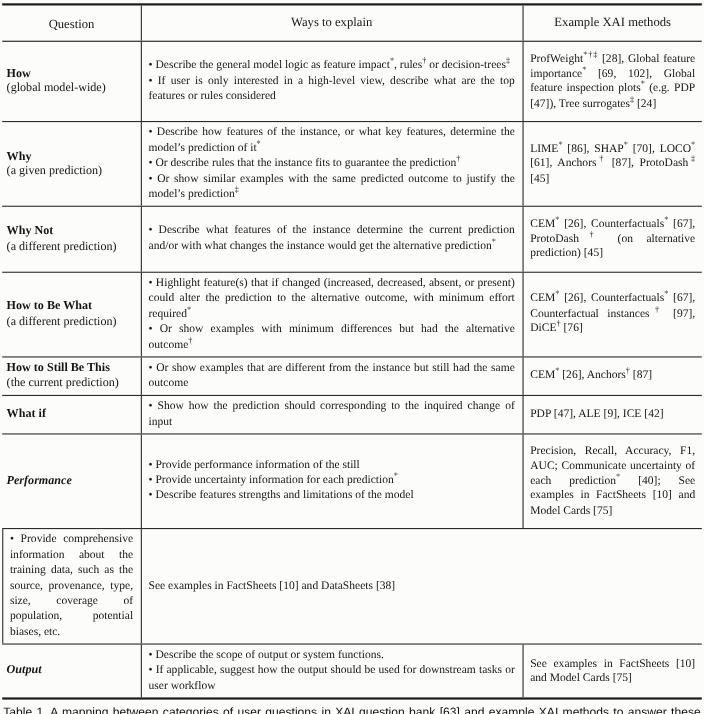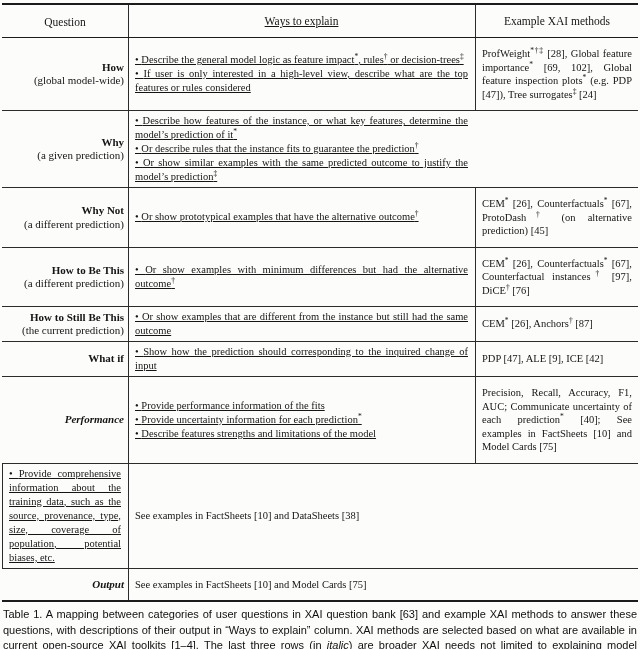--- a/index.html
+++ b/index.html
@@ -29,26 +29,26 @@
     min-width: 0;
   }
   .header-cell {
     align-items: center;
     padding: 4px 2px 3px 2px;
     font-size: 11.5px; line-height: 14px;
     text-align: left;
   }
   .w-cell, .m-cell { border-left: 1px solid #2b2b2b; }
 
-  .q-cell { text-align: right; padding: 3px 4px; }
+  .q-cell { text-align: left; padding: 3px 4px; }
   .q-name { font-weight: bold; font-size: 11px; line-height: 13.5px; }
   .q-sub  { font-size: 11px; line-height: 13px; }
   .emphasis .q-name { font-style: italic; }
 
-  .w-cell { padding: 3px 7px 3px 6px; text-decoration: underline; }
+  .w-cell { padding: 3px 7px 3px 6px; }
   .way {
     font-size: 10.5px; line-height: 14px;
     text-align: justify;
   }
   .way::before { content: "• "; }
 
   .m-cell { padding: 9px 6px; }
   .methods {
     font-size: 10.5px; line-height: 13.5px;
     text-align: justify;
@@ -93,39 +93,43 @@
         <div class="row body-row">
           <div class="cell q-cell">
             <div class="q-name">Why</div>
             <div class="q-sub">(a given prediction)</div>
           </div>
           <div class="cell w-cell">
             <div class="way">Describe how features of the instance, or what key features, determine the model’s prediction of it<sup>*</sup></div>
             <div class="way">Or describe rules that the instance fits to guarantee the prediction<sup>†</sup></div>
             <div class="way">Or show similar examples with the same predicted outcome to justify the model’s prediction<sup>‡</sup></div>
           </div>
+          <div class="cell m-cell">
+            <div class="methods">LIME<sup>*</sup> [86], SHAP<sup>*</sup> [70], LOCO<sup>*</sup> [61], Anchors<sup>†</sup> [87], ProtoDash<sup>‡</sup> [45]</div>
+          </div>
         </div>
         <div class="row body-row">
           <div class="cell q-cell">
             <div class="q-name">Why Not</div>
             <div class="q-sub">(a different prediction)</div>
           </div>
           <div class="cell w-cell">
-            <div class="way">Or show prototypical examples that have the alternative outcome<sup>†</sup></div>
+            <div class="way">Describe what features of the instance determine the current prediction and/or with what changes the instance would get the alternative prediction<sup>*</sup></div>
           </div>
           <div class="cell m-cell">
             <div class="methods">CEM<sup>*</sup> [26], Counterfactuals<sup>*</sup> [67], ProtoDash<sup>†</sup> (on alternative prediction) [45]</div>
           </div>
         </div>
         <div class="row body-row">
           <div class="cell q-cell">
-            <div class="q-name">How to Be This</div>
+            <div class="q-name">How to Be What</div>
             <div class="q-sub">(a different prediction)</div>
           </div>
           <div class="cell w-cell">
+            <div class="way">Highlight feature(s) that if changed (increased, decreased, absent, or present) could alter the prediction to the alternative outcome, with minimum effort required<sup>*</sup></div>
             <div class="way">Or show examples with minimum differences but had the alternative outcome<sup>†</sup></div>
           </div>
           <div class="cell m-cell">
             <div class="methods">CEM<sup>*</sup> [26], Counterfactuals<sup>*</sup> [67], Counterfactual instances<sup>†</sup> [97], DiCE<sup>†</sup> [76]</div>
           </div>
         </div>
         <div class="row body-row">
           <div class="cell q-cell">
             <div class="q-name">How to Still Be This</div>
             <div class="q-sub">(the current prediction)</div>
@@ -146,40 +150,44 @@
           </div>
           <div class="cell m-cell">
             <div class="methods">PDP [47], ALE [9], ICE [42]</div>
           </div>
         </div>
         <div class="row body-row emphasis">
           <div class="cell q-cell">
             <div class="q-name">Performance</div>
           </div>
           <div class="cell w-cell">
-            <div class="way">Provide performance information of the fits</div>
+            <div class="way">Provide performance information of the still</div>
             <div class="way">Provide uncertainty information for each prediction<sup>*</sup></div>
             <div class="way">Describe features strengths and limitations of the model</div>
           </div>
           <div class="cell m-cell">
             <div class="methods">Precision, Recall, Accuracy, F1, AUC; Communicate uncertainty of each prediction<sup>*</sup> [40]; See examples in FactSheets [10] and Model Cards [75]</div>
           </div>
         </div>
         <div class="row body-row emphasis">
           <div class="cell w-cell">
             <div class="way">Provide comprehensive information about the training data, such as the source, provenance, type, size, coverage of population, potential biases, etc.</div>
           </div>
           <div class="cell m-cell">
             <div class="methods">See examples in FactSheets [10] and DataSheets [38]</div>
           </div>
         </div>
         <div class="row body-row emphasis last">
           <div class="cell q-cell">
             <div class="q-name">Output</div>
           </div>
+          <div class="cell w-cell">
+            <div class="way">Describe the scope of output or system functions.</div>
+            <div class="way">If applicable, suggest how the output should be used for downstream tasks or user workflow</div>
+          </div>
           <div class="cell m-cell">
             <div class="methods">See examples in FactSheets [10] and Model Cards [75]</div>
           </div>
         </div>
       </div>
   </div>
 
   <p class="caption"><span>Table 1. A mapping between categories of user questions in XAI question bank [63] and example XAI methods to answer these questions, with descriptions of their output in “Ways to explain” column. XAI methods are selected based on what are available in current open-source XAI toolkits [1–4]. The last three rows (in </span><i>italic</i><span>) are broader XAI needs not limited to explaining model processes</span></p>
 
 </div>

